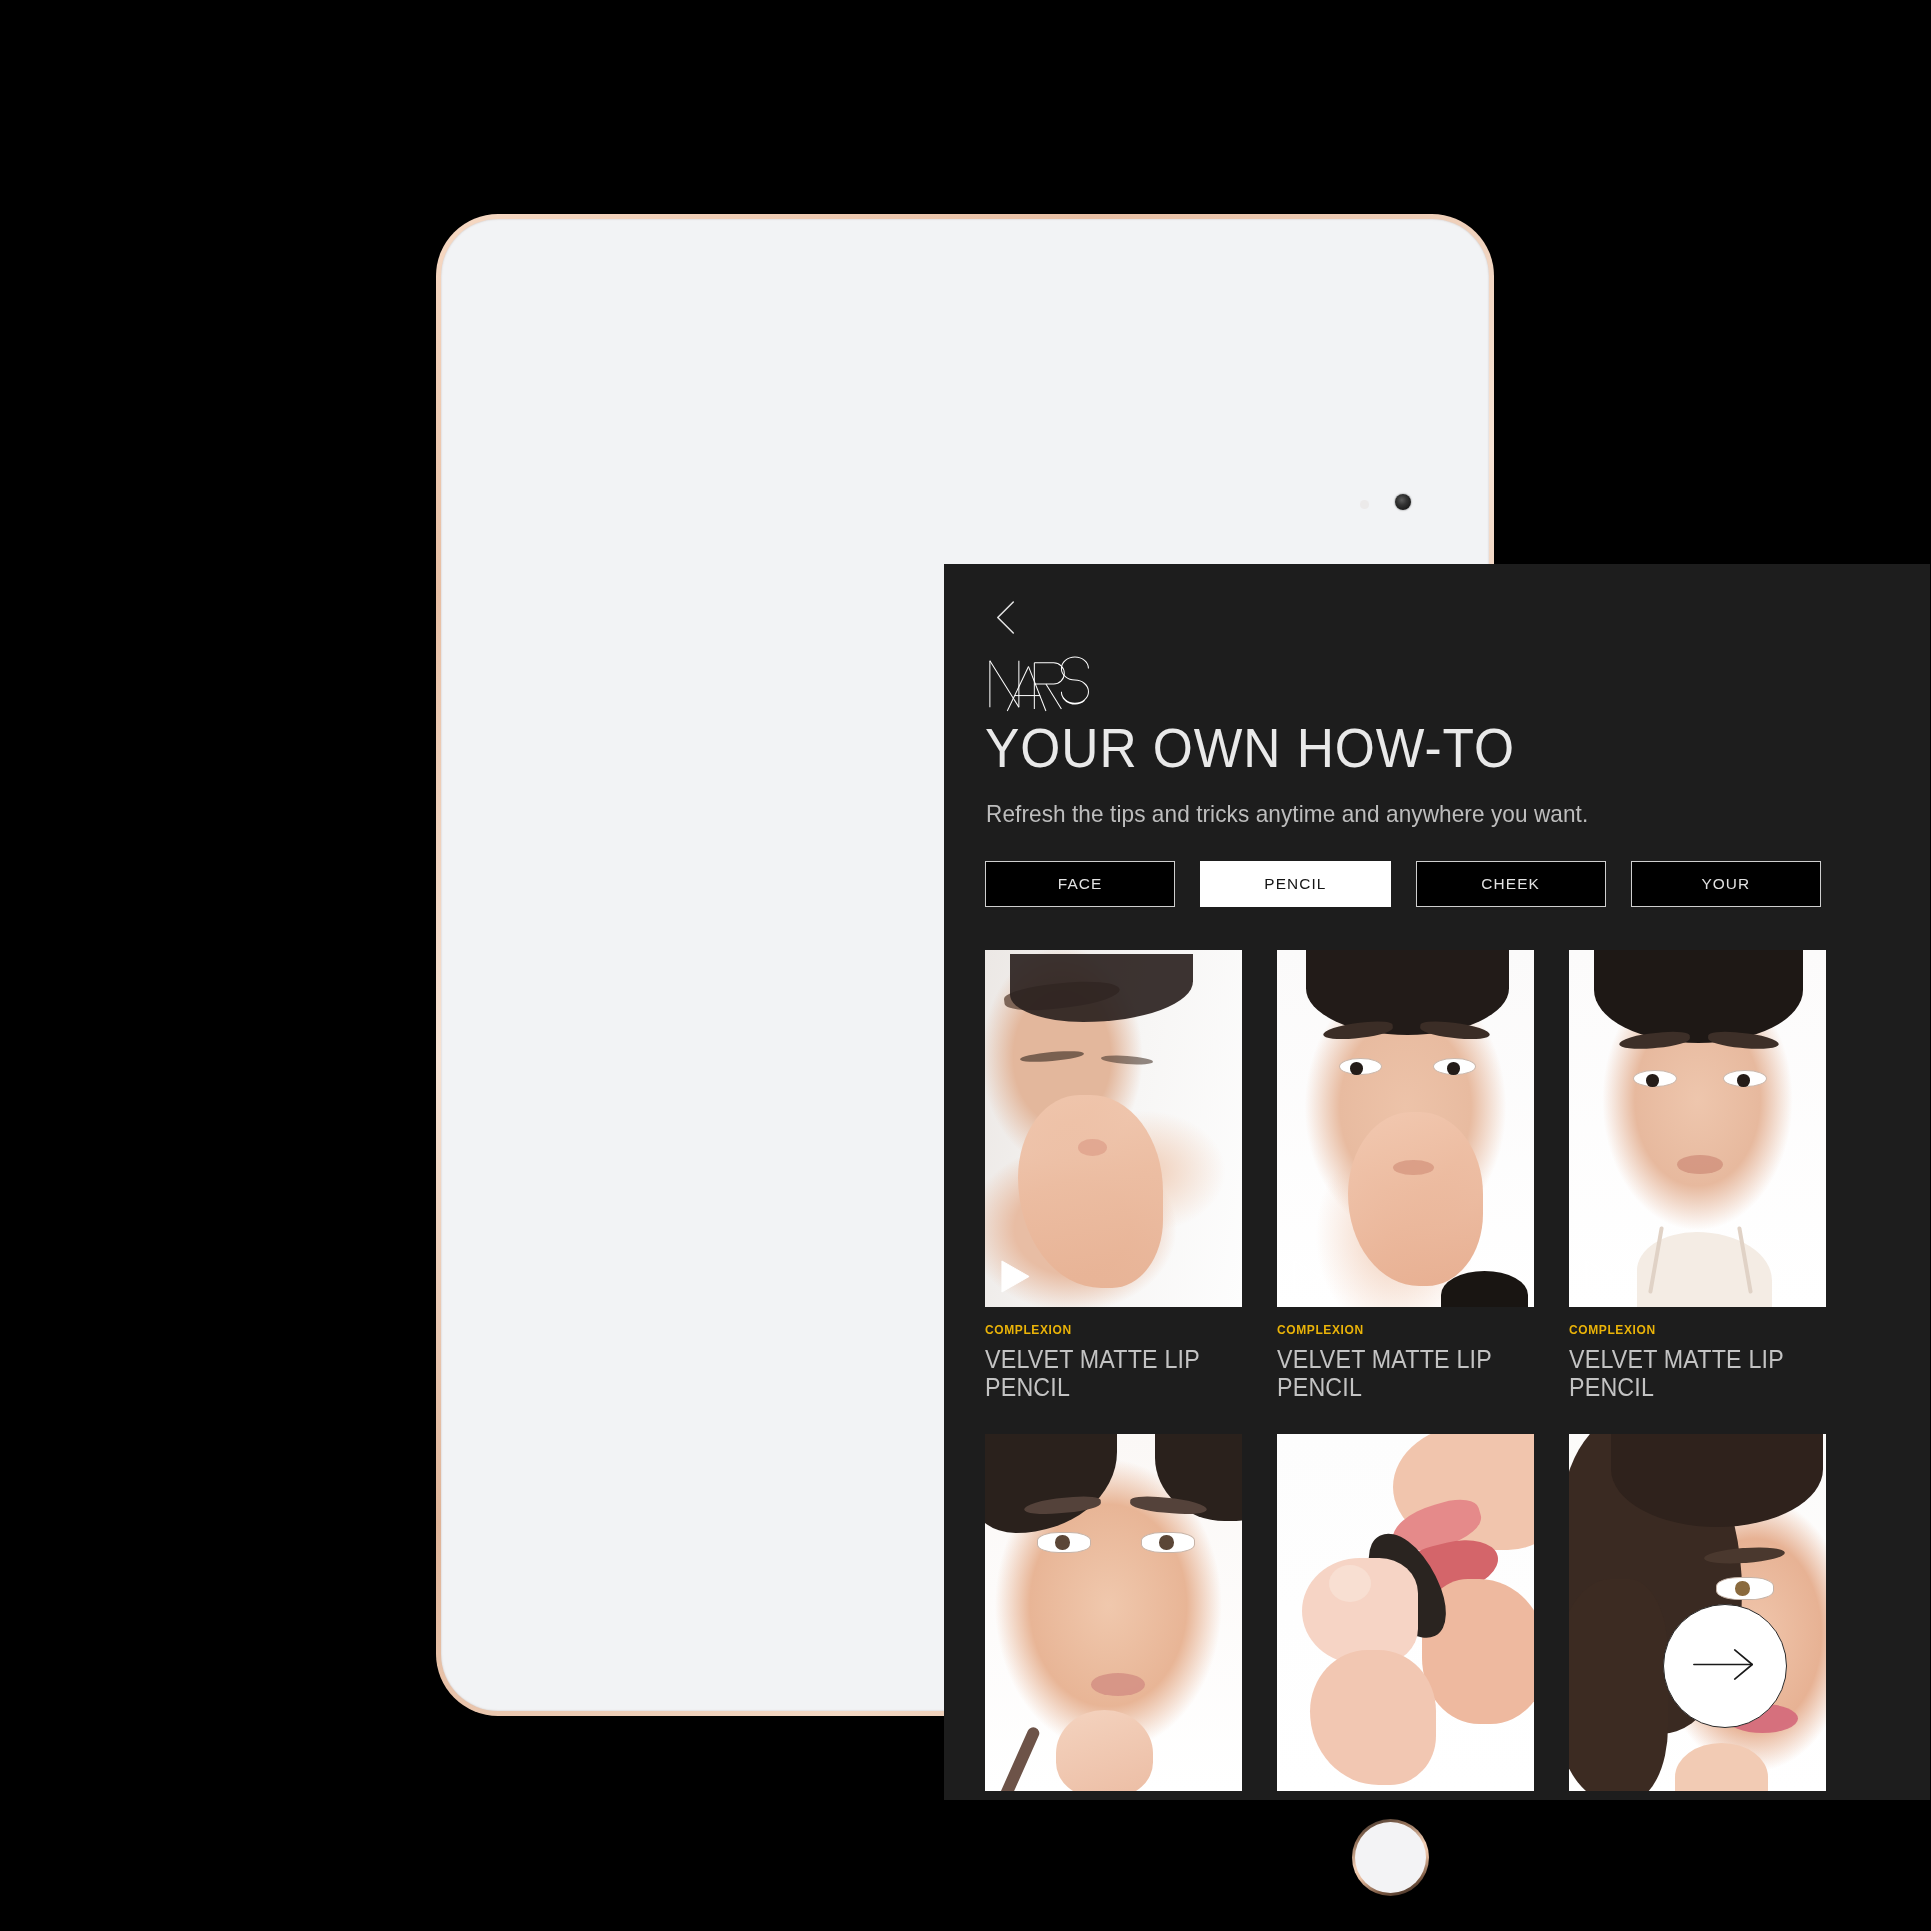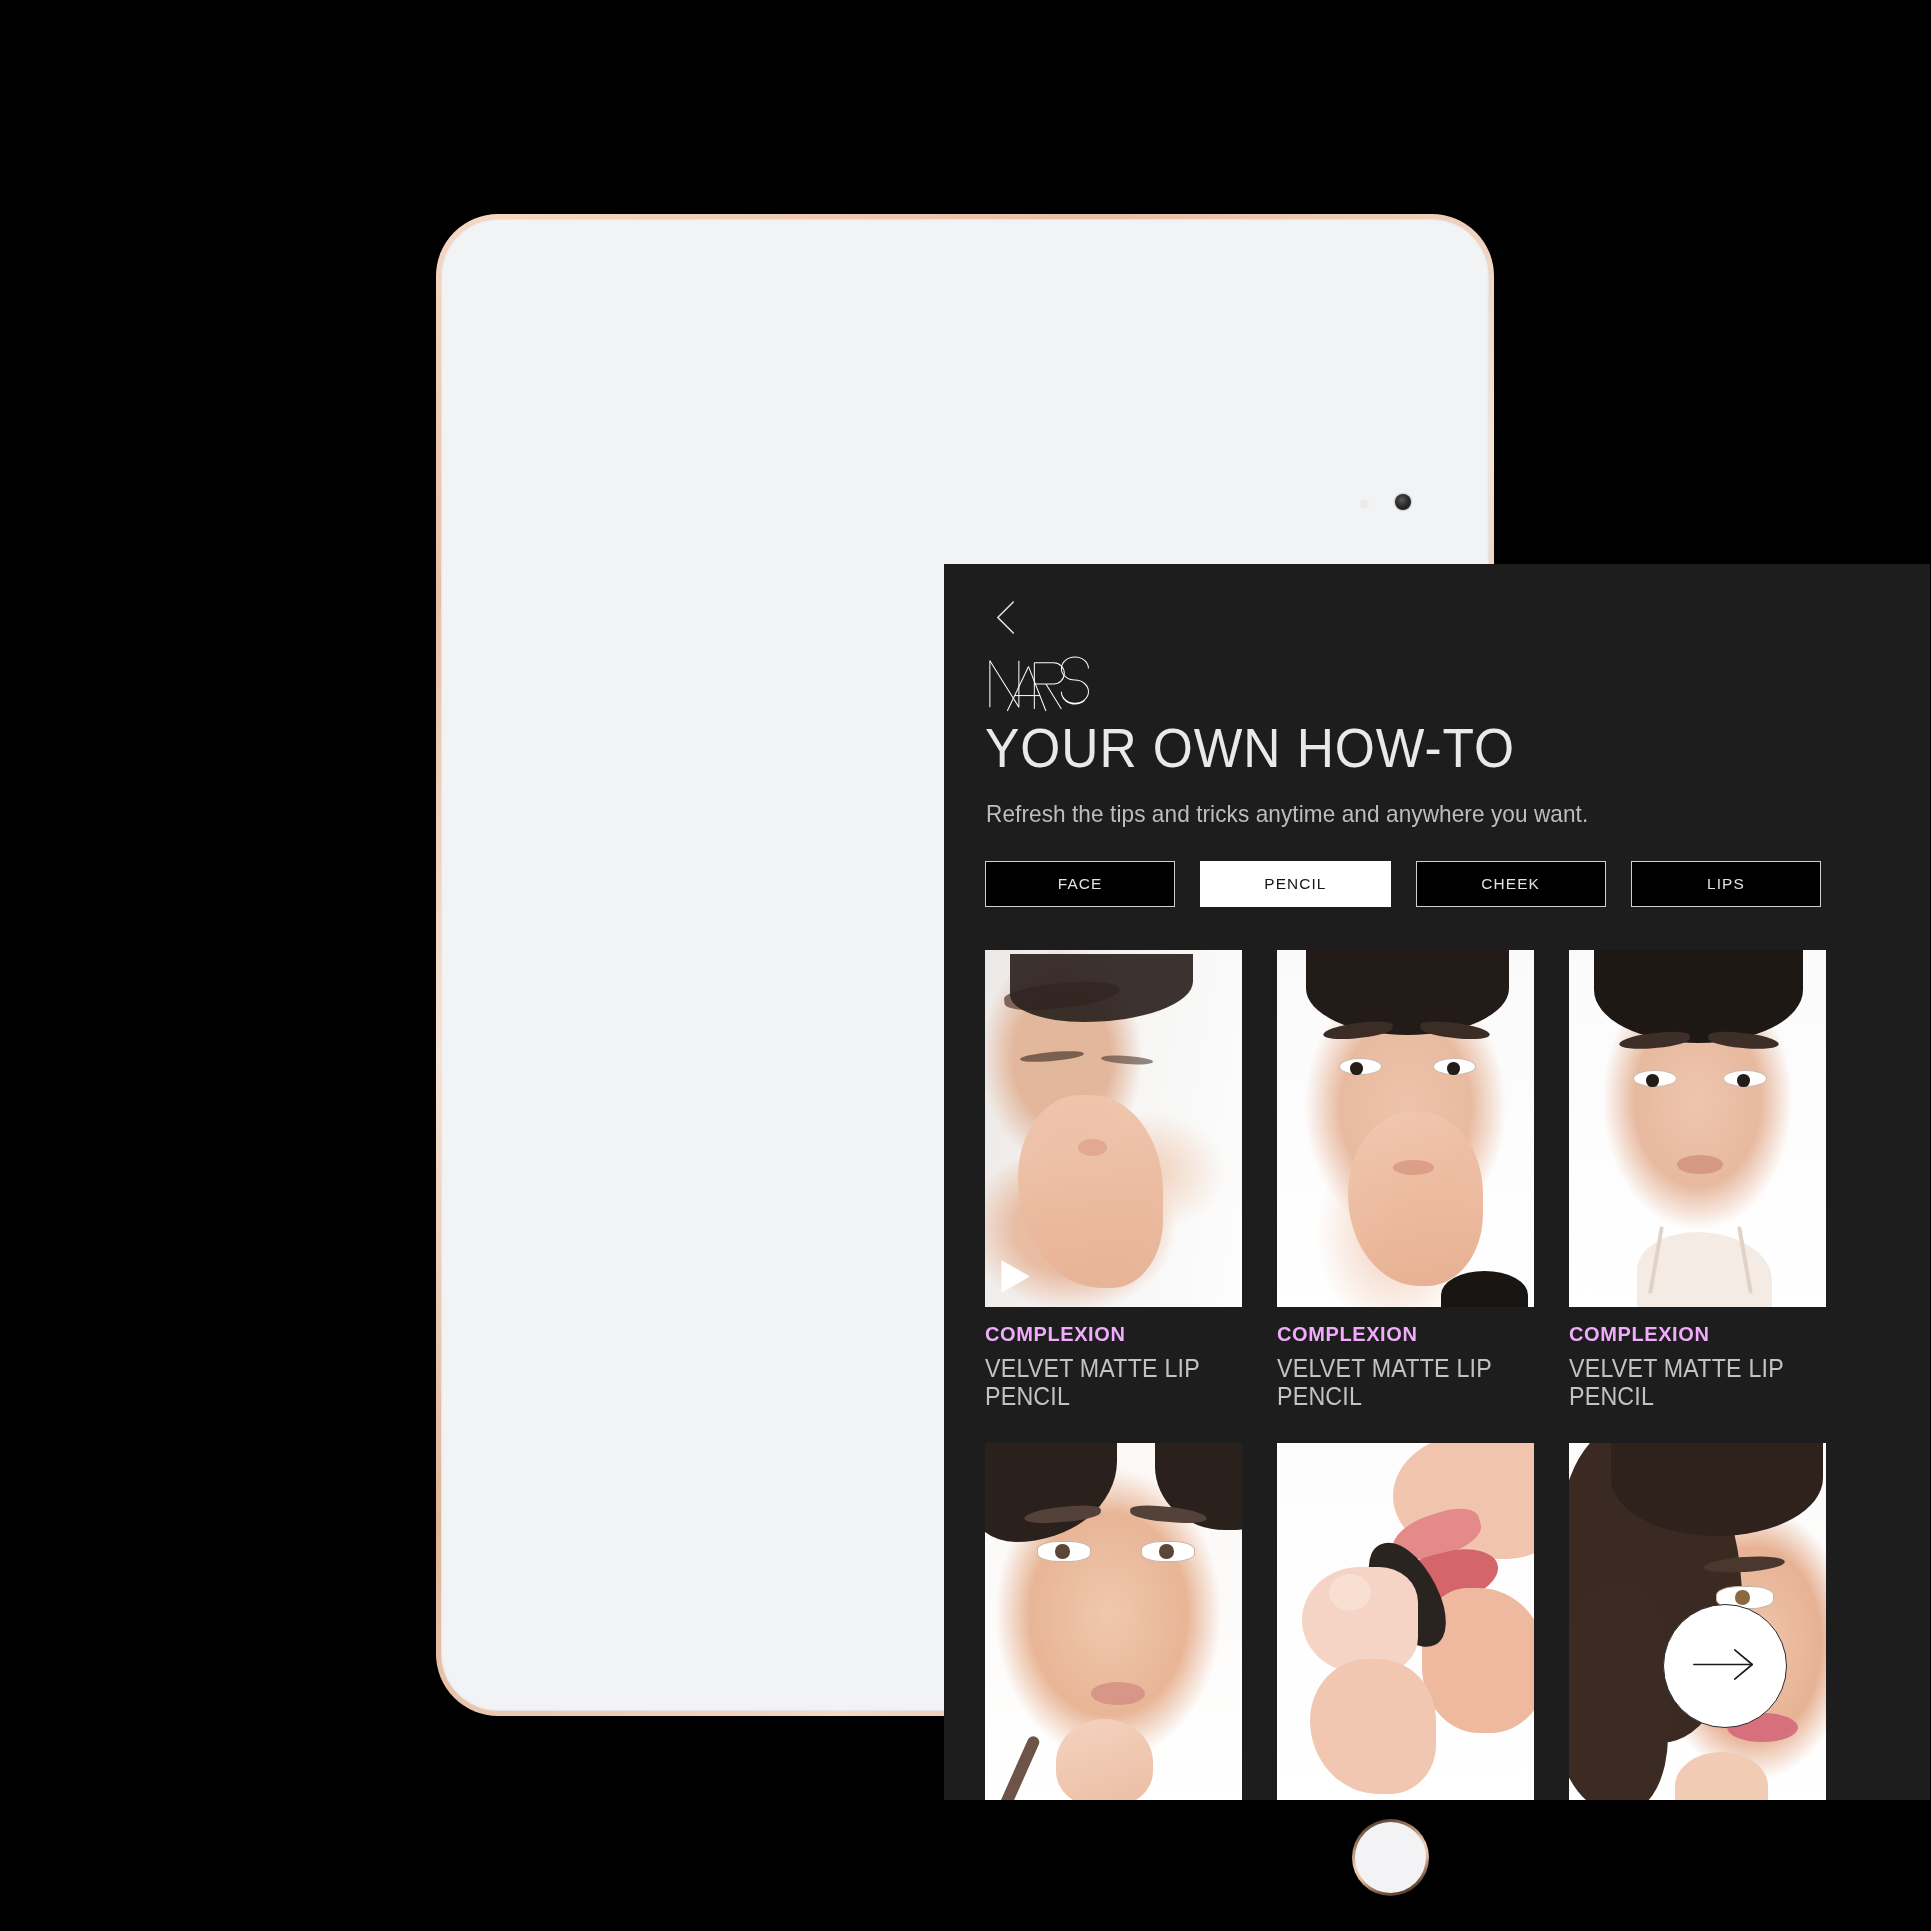--- a/index.html
+++ b/index.html
@@ -204,22 +204,22 @@
   }
   .play-icon {
     position: absolute;
     left: 13.5px;
     bottom: 11.6px;
     width: 33px;
     height: 37px;
   }
   .meta { padding-top: 16.4px; }
   .meta .eyebrow {
-    color: #f0abfc;
-    font-size: 20px;
+    color: #eab308;
+    font-size: 12px;
     letter-spacing: 0.6px;
     font-weight: 700;
     margin: 0 0 7.7px 0;
   }
   .meta .prodname {
     color: #c3c3c3;
     font-size: 25px;
     line-height: 28px;
     font-weight: 300;
     letter-spacing: 0.2px;
@@ -288,21 +288,21 @@
         </svg>
       </div>
 
       <div id="page-title">YOUR OWN HOW-TO</div>
       <div id="page-subtitle">Refresh the tips and tricks anytime and anywhere you want.</div>
 
       <div id="tabs">
         <div class="tab">FACE</div>
         <div class="tab active">PENCIL</div>
         <div class="tab">CHEEK</div>
-        <div class="tab">LIPS</div>
+        <div class="tab">YOUR</div>
       </div>
 
       <div id="grid">
 
         <div class="card">
           <div class="thumb">
             <div class="photo" style="background:
                  radial-gradient(ellipse 145px 116px at 34% 78%, #e8bda4 0%, #e8bda4 40%, rgba(232,189,164,0) 72%),
                  radial-gradient(ellipse 106px 145px at 30% 30%, #e3b79c 0%, #e3b79c 46%, rgba(227,183,156,0) 76%),
                  radial-gradient(ellipse 116px 87px at 62% 62%, #f0cdb6 0%, rgba(240,205,182,0) 70%),

